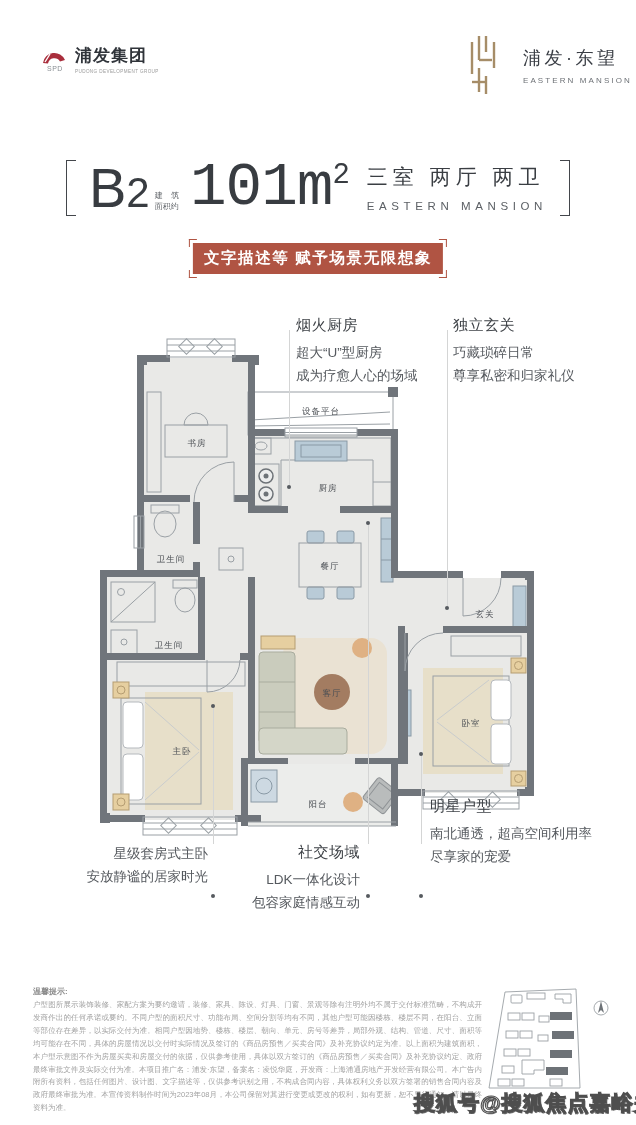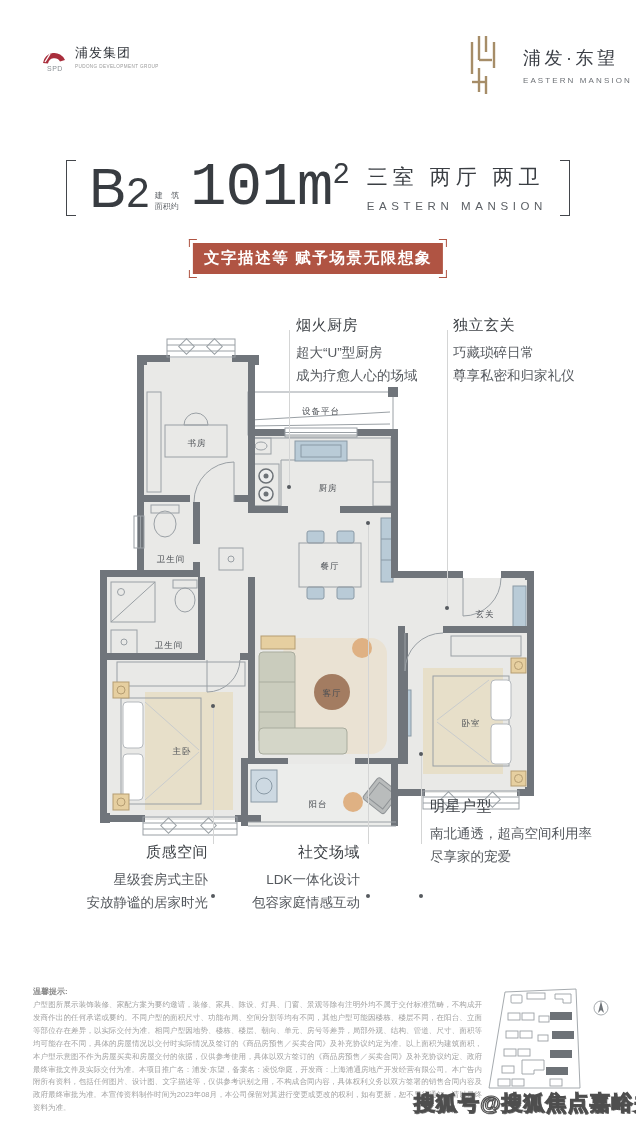--- a/index.html
+++ b/index.html
@@ -1,21 +1,21 @@
 <!DOCTYPE html>
 <html><head>
 <meta charset="utf-8">
 <style>
   html,body{margin:0;padding:0;background:#fff;}
   .page{position:relative;width:636px;height:1125px;background:#ffffff;overflow:hidden;
         font-family:"Liberation Sans","DejaVu Sans",sans-serif;color:#3a3e43;}
 
   
   .logo-left{position:absolute;left:40px;top:44px;display:flex;gap:7px;align-items:flex-start;}
-  .logo-left .txt .cn{font-size:13px;font-weight:normal;color:#30343a;letter-spacing:1px;}
+  .logo-left .txt .cn{font-size:17px;font-weight:bold;color:#30343a;letter-spacing:1px;}
   .logo-left .txt .en{font-size:4.6px;color:#9a9a9a;letter-spacing:0.4px;margin-top:2px;}
   .logo-right{position:absolute;left:468px;top:34px;display:flex;gap:25px;align-items:center;}
   .logo-right .cn{font-size:18px;color:#3a3e45;letter-spacing:3.5px;font-weight:500;}
   .logo-right .en{font-size:8px;color:#6d7176;letter-spacing:2.1px;margin-top:6px;}
 
   
   .title-row{position:absolute;left:0;top:157px;width:636px;display:flex;justify-content:center;align-items:center;}
   .brk{width:9px;height:54px;border:0 solid #43464b;}
   .brk.l{border-left-width:1.5px;border-top:1.5px solid #43464b;border-bottom:1.5px solid #43464b;margin-right:13px;}
   .brk.r{border-right-width:1.5px;border-top:1.5px solid #43464b;border-bottom:1.5px solid #43464b;margin-left:13px;}
@@ -367,21 +367,20 @@
   <div class="vdot" style="left:211px;top:704px;"></div>
   <div class="vdot" style="left:211px;top:894px;"></div>
   <div class="vline" style="left:368px;top:523px;height:321px;"></div>
   <div class="vdot" style="left:366px;top:521px;"></div>
   <div class="vdot" style="left:366px;top:894px;"></div>
   <div class="vline" style="left:421px;top:754px;height:90px;"></div>
   <div class="vdot" style="left:419px;top:752px;"></div>
   <div class="vdot" style="left:419px;top:894px;"></div>
 
   <div class="co ra" style="left:20px;top:843px;width:188px;">
-    <div class="t">质感空间</div>
     <div class="b">星级套房式主卧</div>
     <div class="b">安放静谧的居家时光</div>
   </div>
   <div class="co ra" style="left:180px;top:843px;width:180px;">
     <div class="t">社交场域</div>
     <div class="b">LDK一体化设计</div>
     <div class="b">包容家庭情感互动</div>
   </div>
   <div class="co" style="left:430px;top:797px;width:206px;">
     <div class="t">明星户型</div>

